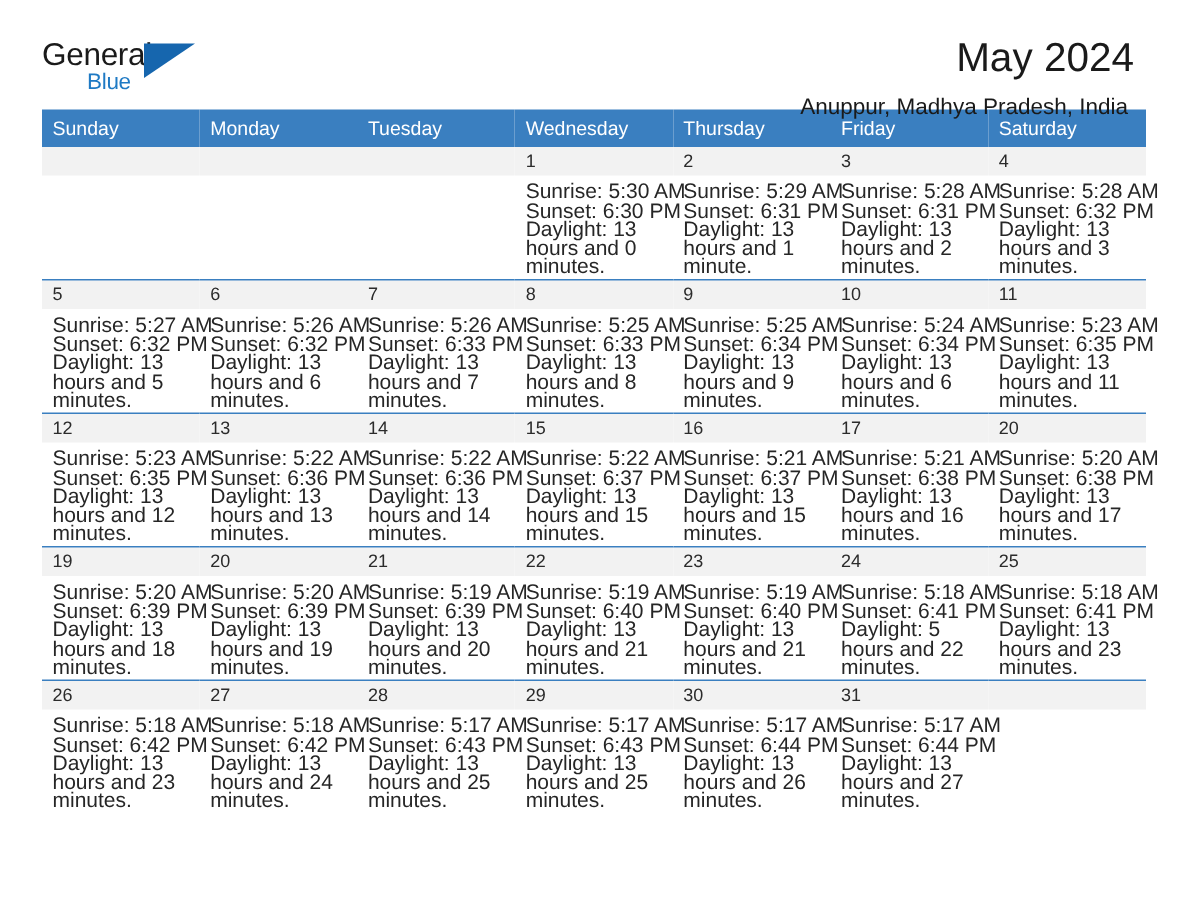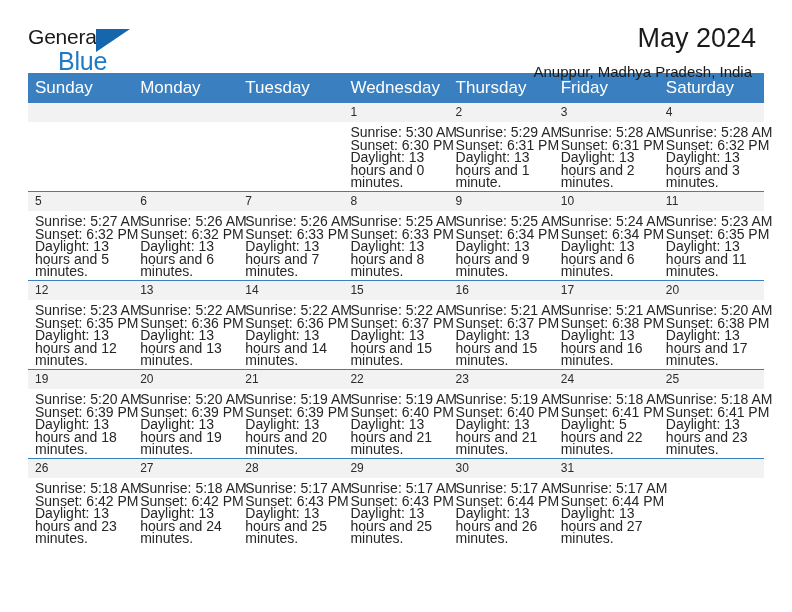--- a/index.html
+++ b/index.html
@@ -42,22 +42,22 @@
     left: 0;
     top: 0;
     font-size: 21px;
     letter-spacing: -0.2px;
     color: #1a1a1a;
     line-height: 24px;
   }
   .logo-blue {
     position: absolute;
     left: 30px;
-    top: 24px;
-    font-size: 25px;
+    top: 18px;
+    font-size: 15px;
     letter-spacing: -0.2px;
     color: #1f7ac4;
     line-height: 24px;
   }
   .logo-tri {
     position: absolute;
     left: 68px;
     top: 4px;
     width: 0;
     height: 0;
@@ -86,21 +86,21 @@
   
   .calendar {
     width: 736px;
     border-collapse: collapse;
     table-layout: fixed;
     margin-top: 3px;
   }
   .calendar th {
     background: #3a7fc0;
     color: #ffffff;
-    font-size: 17px;
+    font-size: 13px;
     font-weight: normal;
     text-align: left;
     padding: 5px 0 5px 7px;
     height: 20px;
     box-sizing: border-box;
   }
   .calendar td {
     vertical-align: top;
     padding: 0;
     border-top: 1px solid #3a7fc0;

